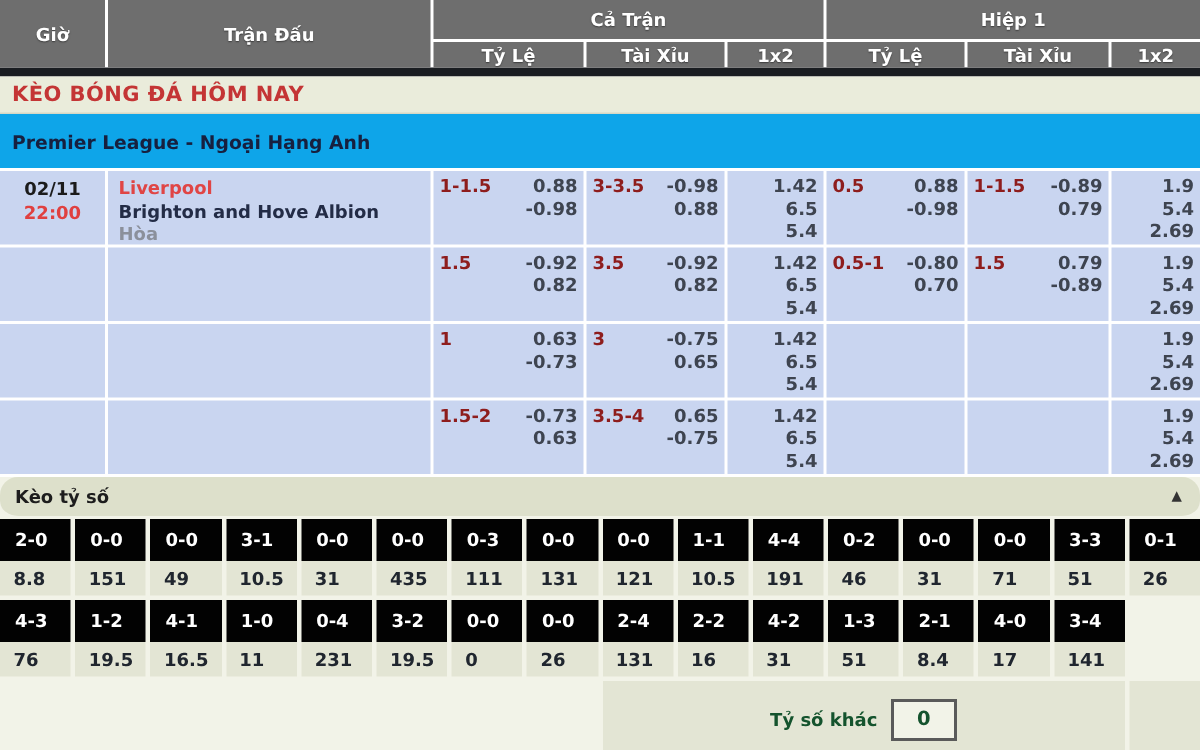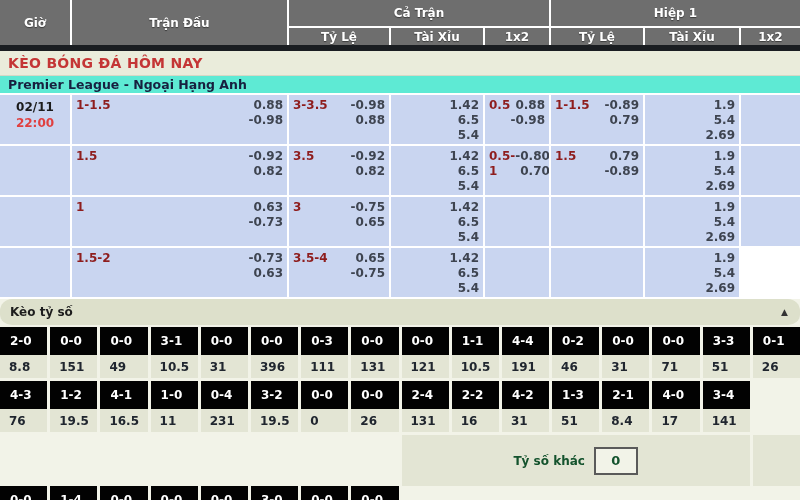--- a/index.html
+++ b/index.html
@@ -25,21 +25,21 @@
 
   .dark-bar { height: 6px; background: #1a1d21; }
 
   .title-bar {
     height: 25px; background: #eaecdb; color: #c43535;
     font-size: 14px; font-weight: bold; letter-spacing: .3px;
     display: flex; align-items: center; padding-left: 8px;
     border-bottom: 1px solid #d6d8c6;
   }
   .league-bar {
-    height: 17px; background: #5eead4; color: #17203f;
+    height: 36px; background: #0ea5e9; color: #17203f;
     font-size: 12.5px; font-weight: bold;
     display: flex; align-items: center; padding-left: 8px;
     margin-bottom: 2px;
   }
 
   
   .odds-grid {
     display: grid;
     grid-template-columns: 70px 215px 100px 92px 64px 92px 94px 59px;
     grid-auto-rows: 49px;
@@ -116,20 +116,25 @@
 
   <div class="title-bar">KÈO BÓNG ĐÁ HÔM NAY</div>
 
   <div class="league-bar">Premier League - Ngoại Hạng Anh</div>
 
   <div class="odds-grid" id="odds-grid">
       <div class="cell time-cell">
         <div class="date">02/11</div>
         <div class="time">22:00</div>
       </div>
+      <div class="cell match-cell">
+        <div class="home">Liverpool</div>
+        <div class="away">Brighton and Hove Albion</div>
+        <div class="draw">Hòa</div>
+      </div>
       <div class="cell hc-cell">
         <div class="line">1-1.5</div>
         <div class="stack">
           <div class="o">0.88</div>
           <div class="o">-0.98</div>
         </div>
       </div>
       <div class="cell hc-cell">
         <div class="line">3-3.5</div>
         <div class="stack">
@@ -280,21 +285,21 @@
         <div class="score-col">
           <div class="score-box">3-1</div>
           <div class="score-odd">10.5</div>
         </div>
         <div class="score-col">
           <div class="score-box">0-0</div>
           <div class="score-odd">31</div>
         </div>
         <div class="score-col">
           <div class="score-box">0-0</div>
-          <div class="score-odd">396</div>
+          <div class="score-odd">435</div>
         </div>
         <div class="score-col">
           <div class="score-box">0-3</div>
           <div class="score-odd">111</div>
         </div>
         <div class="score-col">
           <div class="score-box">0-0</div>
           <div class="score-odd">131</div>
         </div>
         <div class="score-col">

